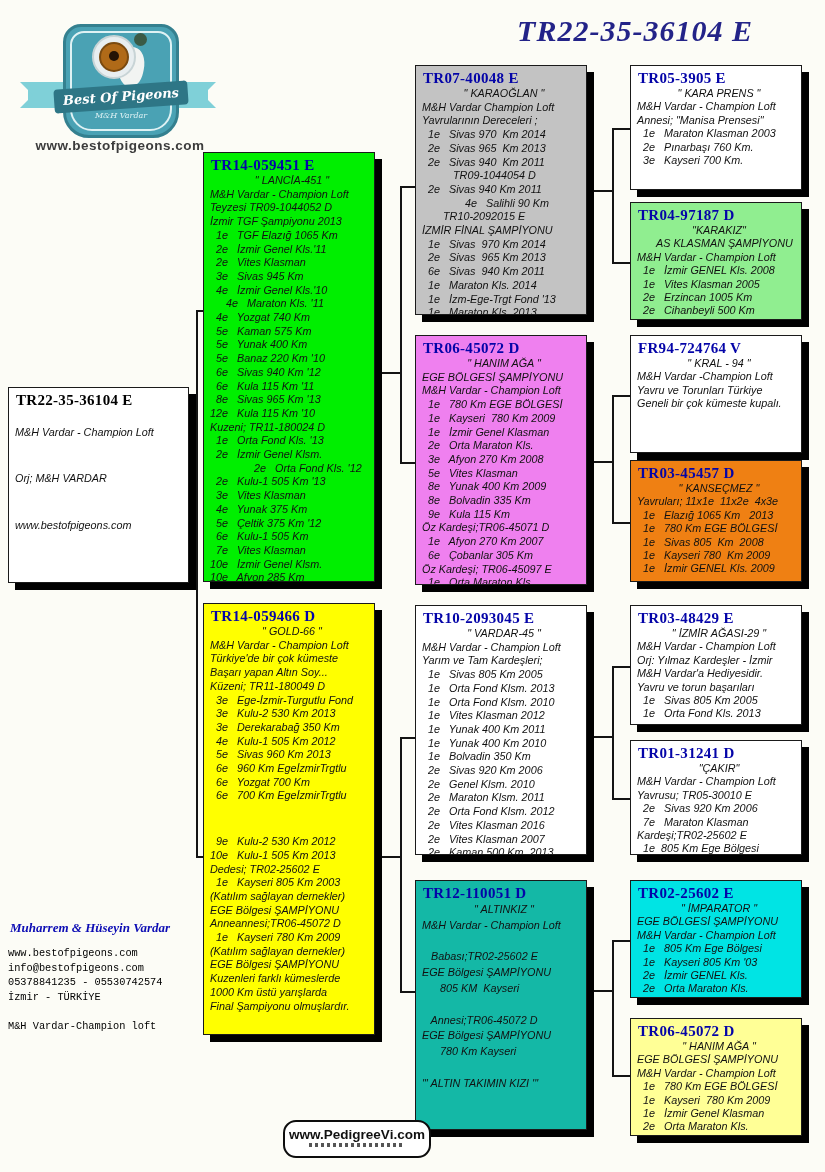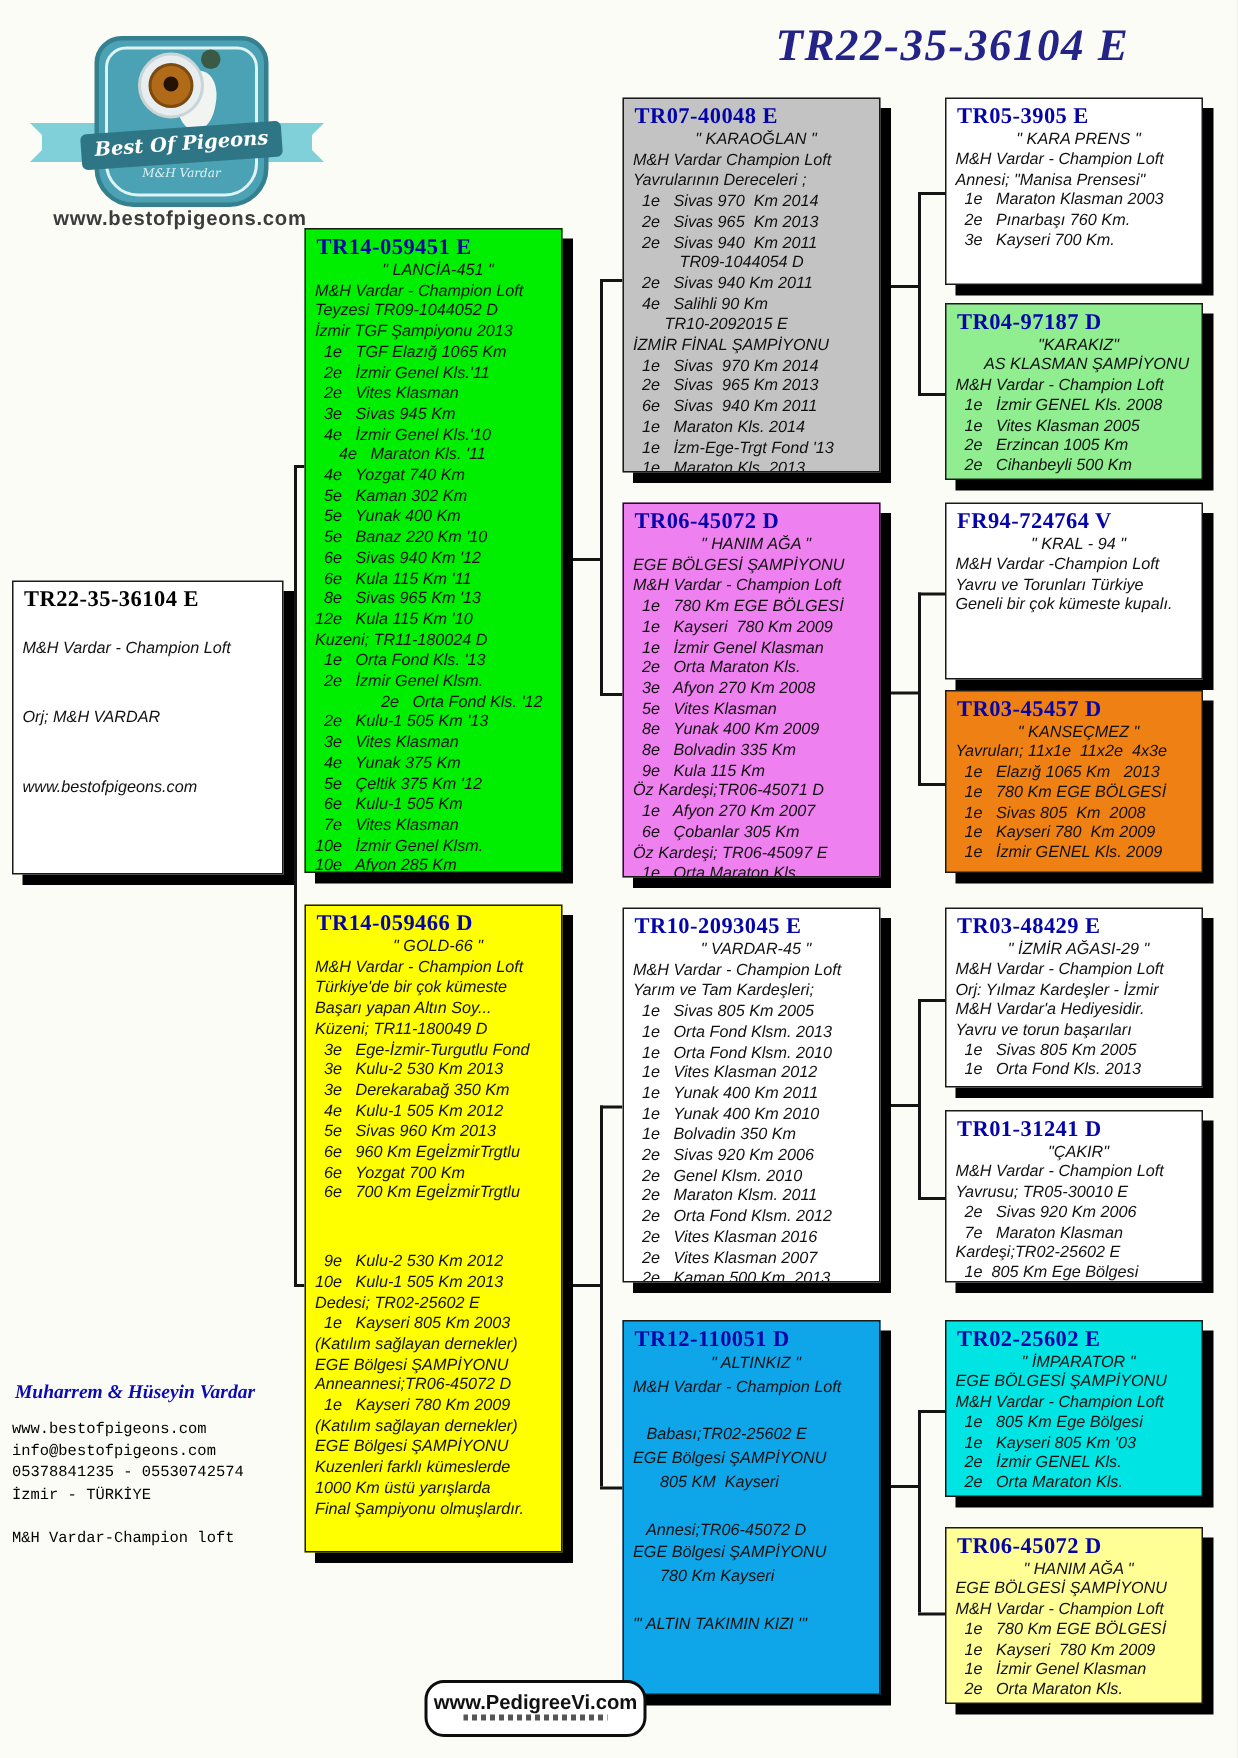--- a/index.html
+++ b/index.html
@@ -149,21 +149,21 @@
         <div style="line-height: 13.7px;">M&amp;H Vardar - Champion Loft</div>
         <div style="line-height: 13.7px;">Teyzesi TR09-1044052 D</div>
         <div style="line-height: 13.7px;">İzmir TGF Şampiyonu 2013</div>
         <div style="line-height: 13.7px;">  1e   TGF Elazığ 1065 Km</div>
         <div style="line-height: 13.7px;">  2e   İzmir Genel Kls.'11</div>
         <div style="line-height: 13.7px;">  2e   Vites Klasman</div>
         <div style="line-height: 13.7px;">  3e   Sivas 945 Km</div>
         <div style="line-height: 13.7px;">  4e   İzmir Genel Kls.'10</div>
         <div style="line-height: 13.7px; padding-left: 16px;">  4e   Maraton Kls. '11</div>
         <div style="line-height: 13.7px;">  4e   Yozgat 740 Km</div>
-        <div style="line-height: 13.7px;">  5e   Kaman 302 Km</div>
+        <div style="line-height: 13.7px;">  5e   Kaman 575 Km</div>
         <div style="line-height: 13.7px;">  5e   Yunak 400 Km</div>
         <div style="line-height: 13.7px;">  5e   Banaz 220 Km '10</div>
         <div style="line-height: 13.7px;">  6e   Sivas 940 Km '12</div>
         <div style="line-height: 13.7px;">  6e   Kula 115 Km '11</div>
         <div style="line-height: 13.7px;">  8e   Sivas 965 Km '13</div>
         <div style="line-height: 13.7px;">12e   Kula 115 Km '10</div>
         <div style="line-height: 13.7px;">Kuzeni; TR11-180024 D</div>
         <div style="line-height: 13.7px;">  1e   Orta Fond Kls. '13</div>
         <div style="line-height: 13.7px;">  2e   İzmir Genel Klsm.</div>
         <div style="line-height: 13.7px; padding-left: 44px;">  2e   Orta Fond Kls. '12</div>
@@ -212,21 +212,21 @@
       <div class="pcode">TR07-40048 E</div>
       <div class="pbody">
         <div class="pname" style="line-height: 13.7px;">" KARAOĞLAN "</div>
         <div style="line-height: 13.7px;">M&amp;H Vardar Champion Loft</div>
         <div style="line-height: 13.7px;">Yavrularının Dereceleri ;</div>
         <div style="line-height: 13.7px;">  1e   Sivas 970  Km 2014</div>
         <div style="line-height: 13.7px;">  2e   Sivas 965  Km 2013</div>
         <div style="line-height: 13.7px;">  2e   Sivas 940  Km 2011</div>
         <div style="line-height: 13.7px; padding-left: 16px;">       TR09-1044054 D</div>
         <div style="line-height: 13.7px;">  2e   Sivas 940 Km 2011</div>
-        <div style="line-height: 13.7px;">  4e   Salihli 90 Km</div>
+        <div style="line-height: 13.7px; text-align: center;">  4e   Salihli 90 Km</div>
         <div style="line-height: 13.7px;">       TR10-2092015 E</div>
         <div style="line-height: 13.7px;">İZMİR FİNAL ŞAMPİYONU</div>
         <div style="line-height: 13.7px;">  1e   Sivas  970 Km 2014</div>
         <div style="line-height: 13.7px;">  2e   Sivas  965 Km 2013</div>
         <div style="line-height: 13.7px;">  6e   Sivas  940 Km 2011</div>
         <div style="line-height: 13.7px;">  1e   Maraton Kls. 2014</div>
         <div style="line-height: 13.7px;">  1e   İzm-Ege-Trgt Fond '13</div>
         <div style="line-height: 13.7px;">  1e   Maraton Kls. 2013</div>
       </div>
     </div>
@@ -267,21 +267,21 @@
         <div style="line-height: 13.7px;">  1e   Bolvadin 350 Km</div>
         <div style="line-height: 13.7px;">  2e   Sivas 920 Km 2006</div>
         <div style="line-height: 13.7px;">  2e   Genel Klsm. 2010</div>
         <div style="line-height: 13.7px;">  2e   Maraton Klsm. 2011</div>
         <div style="line-height: 13.7px;">  2e   Orta Fond Klsm. 2012</div>
         <div style="line-height: 13.7px;">  2e   Vites Klasman 2016</div>
         <div style="line-height: 13.7px;">  2e   Vites Klasman 2007</div>
         <div style="line-height: 13.7px;">  2e   Kaman 500 Km  2013</div>
       </div>
     </div>
-    <div class="pbox" style="left: 415px; top: 880px; width: 172px; height: 250px; background: #0ea5e9;">
+    <div class="pbox" style="left: 415px; top: 880px; width: 172px; height: 250px; background: #14b8a6;">
       <div class="pcode">TR12-110051 D</div>
       <div class="pbody">
         <div class="pname" style="line-height: 15.8px;">" ALTINKIZ "</div>
         <div style="line-height: 15.8px;">M&amp;H Vardar - Champion Loft</div>
         <div style="line-height: 15.8px;">&nbsp;</div>
         <div style="line-height: 15.8px;">   Babası;TR02-25602 E</div>
         <div style="line-height: 15.8px;">EGE Bölgesi ŞAMPİYONU</div>
         <div style="line-height: 15.8px;">      805 KM  Kayseri</div>
         <div style="line-height: 15.8px;">&nbsp;</div>
         <div style="line-height: 15.8px;">   Annesi;TR06-45072 D</div>

